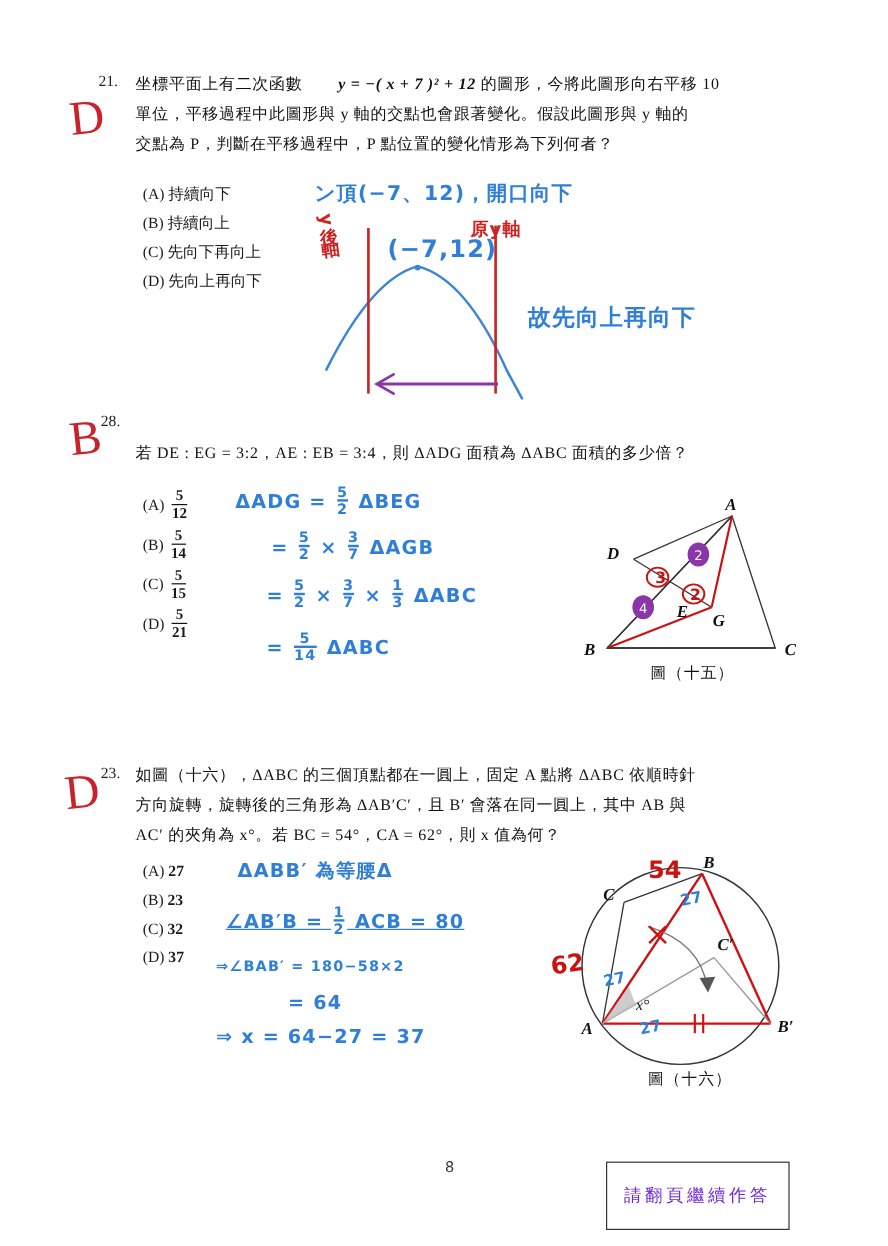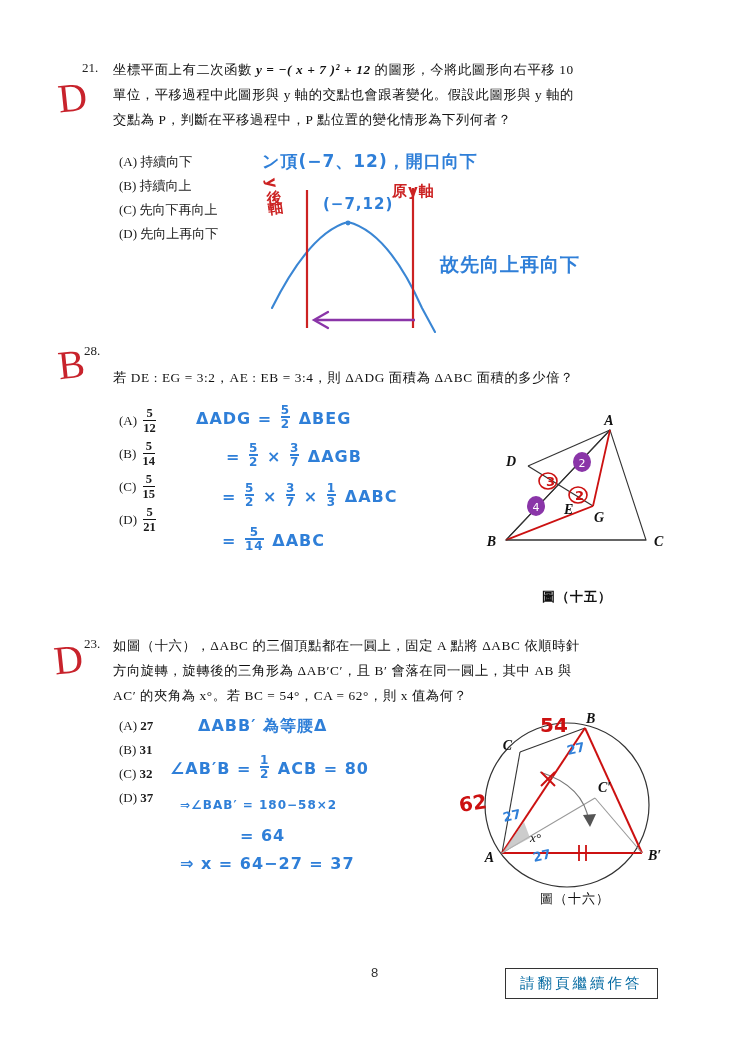--- a/index.html
+++ b/index.html
@@ -26,21 +26,21 @@
     font-weight:400;
   }
   .q-text {
     position:absolute;
     font-size:13.3px;
     line-height:25px;
     letter-spacing:0.6px;
     color:#111;
     text-align:justify;
   }
-  .q-text i { font-family:"Liberation Serif", serif; font-style:italic; font-weight:bold; }
+  .q-text i { font-family:"Liberation Serif", serif; font-style:italic; font-weight:bold;margin-left:26px; }
   .q-text b { font-weight:normal; }
   .opts { position:absolute; font-size:13px; line-height:24px; }
   .opt { white-space:nowrap; }
   .frac { display:inline-block; text-align:center; vertical-align:middle; margin-left:3px; position:relative; top:-1px;}
   .frac .n { display:block; font-weight:bold; font-size:12.5px; line-height:13px;}
   .frac .d { display:block; font-weight:bold; font-size:12.5px; line-height:14px; border-top:1.2px solid #111; }
 
   
   .hw {
     position:absolute;
@@ -60,22 +60,22 @@
   .cap {
     position:absolute; font-size:13px; letter-spacing:1px; color:#111;
   }
 
   
   .pagenum {
     position:absolute; font-family:"Liberation Sans", sans-serif;
     font-size:13px; color:#333;
   }
   .turnbox {
-    position:absolute; border:1.4px solid #333; padding:5px 14px;
-    font-size:14.5px; letter-spacing:3px; color:#0369a1;
+    position:absolute; border:1.4px solid #333; padding:18px 14px;
+    font-size:14.5px; letter-spacing:3px; color:#6d28d9;
   }
   svg { position:absolute; overflow:visible; }
 </style>
 </head>
 <body>
 
 <div class="page">
 
   <div>
     <div class="mark" style="left:58px; top:78px;">D</div>
@@ -101,21 +101,21 @@
         <span>(D)</span>
         <span>先向上再向下</span></div>
     </div>
 
     <div class="hw" style="left:262px; top:150px; font-size:17px;">ン頂(−7、12)，開口向下</div>
 
     <div class="hw hw-red" style="left:262px; top:178px; font-size:15px; writing-mode:vertical-rl; letter-spacing:0; transform:rotate(-8deg);">後y軸</div>
 
     <div class="hw hw-red" style="left:392px; top:182px; font-size:15px;">原y軸</div>
 
-    <div class="hw" style="left:323px; top:195px; font-size:15px;">(−7,12)</div>
+    <div class="hw" style="left:323px; top:195px; font-size:20px;">(−7,12)</div>
 
     <div class="hw" style="left:440px; top:252px; font-size:19px;">故先向上再向下</div>
 
     <svg width="200" height="160" style="left:270px; top:180px;" viewBox="0 0 200 160">
       <path d="M 2 128 Q 40 52 78 42 Q 118 52 152 128 L 165 152" fill="none" stroke="#3a86d4" stroke-width="2.1" stroke-linecap="round"></path>
       <circle cx="78" cy="43" r="2.4" fill="#3a86d4"></circle>
       <line x1="37" y1="10" x2="37" y2="148" stroke="#cc2222" stroke-width="2.2"></line>
       <line x1="143" y1="8" x2="143" y2="148" stroke="#cc2222" stroke-width="2.2"></line>
       <line x1="145" y1="140" x2="46" y2="140" stroke="#8a35a8" stroke-width="2.3"></line>
       <path d="M 58 132 L 44 140 L 58 148" fill="none" stroke="#8a35a8" stroke-width="2.3" stroke-linecap="round"></path>
@@ -231,51 +231,51 @@
       <text x="117" y="82" font-family="DejaVu Sans, sans-serif" font-size="13" font-weight="bold" fill="#cc1111">2</text>
       <ellipse cx="120" cy="77" rx="9" ry="8" fill="none" stroke="#cc1111" stroke-width="1.6"></ellipse>
 
       <text x="151" y="7" font-family="Liberation Serif, serif" font-style="italic" font-weight="bold" font-size="14" fill="#111" text-anchor="middle">A</text>
       <text x="38" y="128" font-family="Liberation Serif, serif" font-style="italic" font-weight="bold" font-size="14" fill="#111" text-anchor="end">B</text>
       <text x="196" y="128" font-family="Liberation Serif, serif" font-style="italic" font-weight="bold" font-size="14" fill="#111">C</text>
       <text x="58" y="48" font-family="Liberation Serif, serif" font-style="italic" font-weight="bold" font-size="14" fill="#111" text-anchor="end">D</text>
       <text x="106" y="96" font-family="Liberation Serif, serif" font-style="italic" font-weight="bold" font-size="14" fill="#111">E</text>
       <text x="136" y="104" font-family="Liberation Serif, serif" font-style="italic" font-weight="bold" font-size="14" fill="#111">G</text>
     </svg>
-    <div class="cap" style="left:542px; top:588px;font-weight:bold;">圖（十五）</div>
+    <div class="cap" style="left:542px; top:552px;">圖（十五）</div>
   </div>
 
   <div>
     <div class="mark" style="left:54px; top:640px;">D</div>
     <div class="q-num" style="left:84px; top:636px;">23.</div>
 
     <div class="q-text" style="left:113px; top:633px; width:562px;">
       <span>如圖（十六），ΔABC 的三個頂點都在一圓上，固定 A 點將 ΔABC 依順時針</span><br>
       <span>方向旋轉，旋轉後的三角形為 ΔAB′C′，且 B′ 會落在同一圓上，其中 AB 與</span><br>
       <span>AC′ 的夾角為 x°。若 BC = 54°，CA = 62°，則 x 值為何？</span>
     </div>
 
     <div class="opts" style="left:119px; top:714px; line-height:24px;">
       <div class="opt">
         <span>(A)</span>
         <b>27</b></div>
       <div class="opt">
         <span>(B)</span>
-        <b>31</b></div>
+        <b>23</b></div>
       <div class="opt">
         <span>(C)</span>
         <b>32</b></div>
       <div class="opt">
         <span>(D)</span>
         <b>37</b></div>
     </div>
 
     <div class="hw" style="left:198px; top:716px; font-size:16px;">ΔABB′ 為等腰Δ</div>
 
-    <div class="hw" style="left:170px; top:756px; font-size:16px;">
+    <div class="hw" style="left:188px; top:756px; font-size:16px;text-decoration:underline;">
       <span>∠AB′B =</span>
       <span class="hwfrac">
         <span>1</span>
         <span class="dd">2</span>
       </span>
       <span>ACB = 80</span>
     </div>
 
     <div class="hw" style="left:180px; top:798px; font-size:12px;">⇒∠BAB′ = 180−58×2</div>
     <div class="hw" style="left:240px; top:826px; font-size:16px;">= 64</div>

